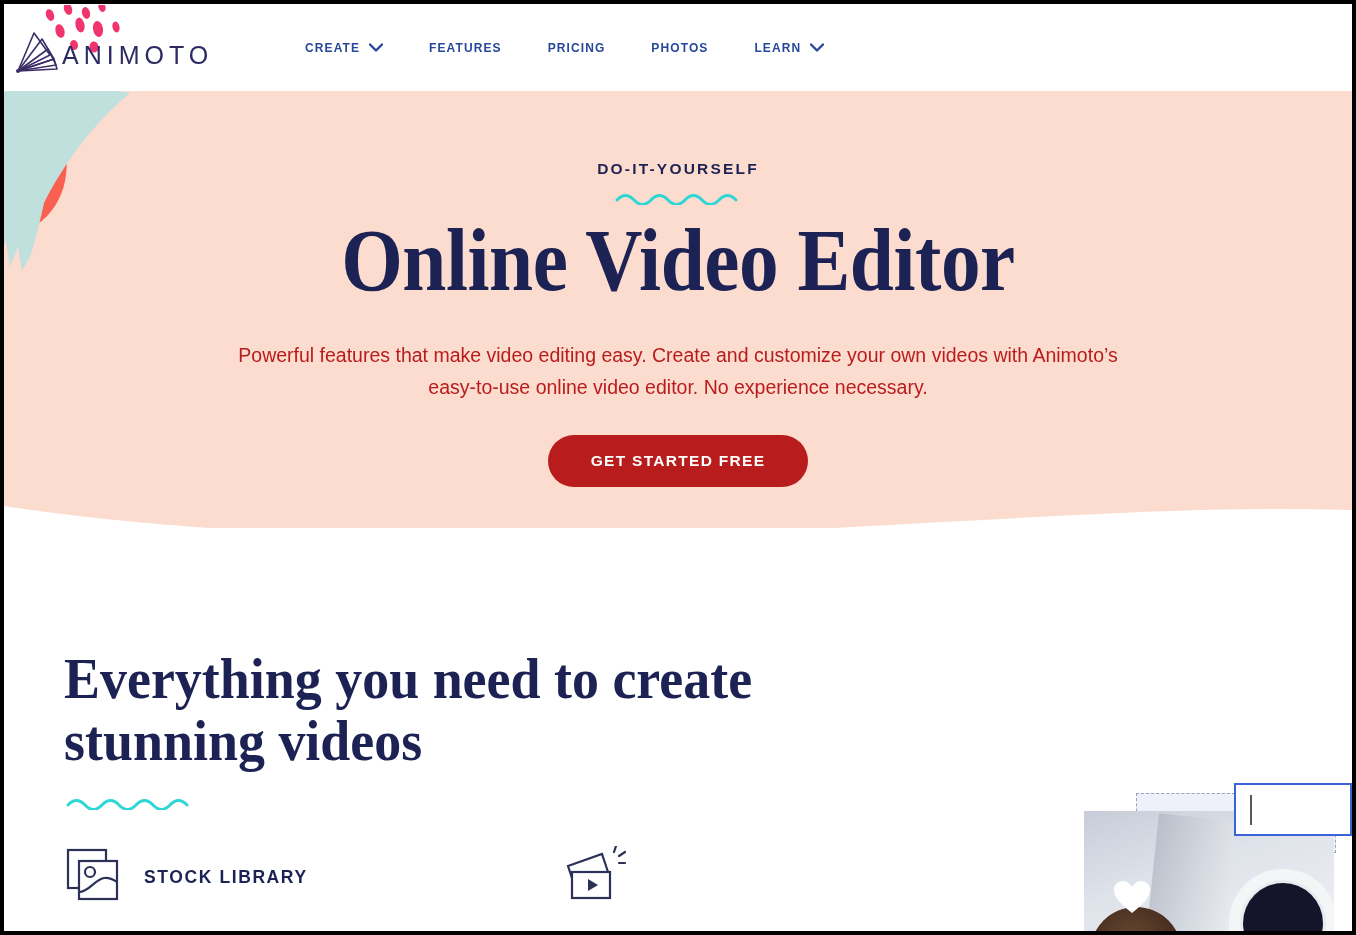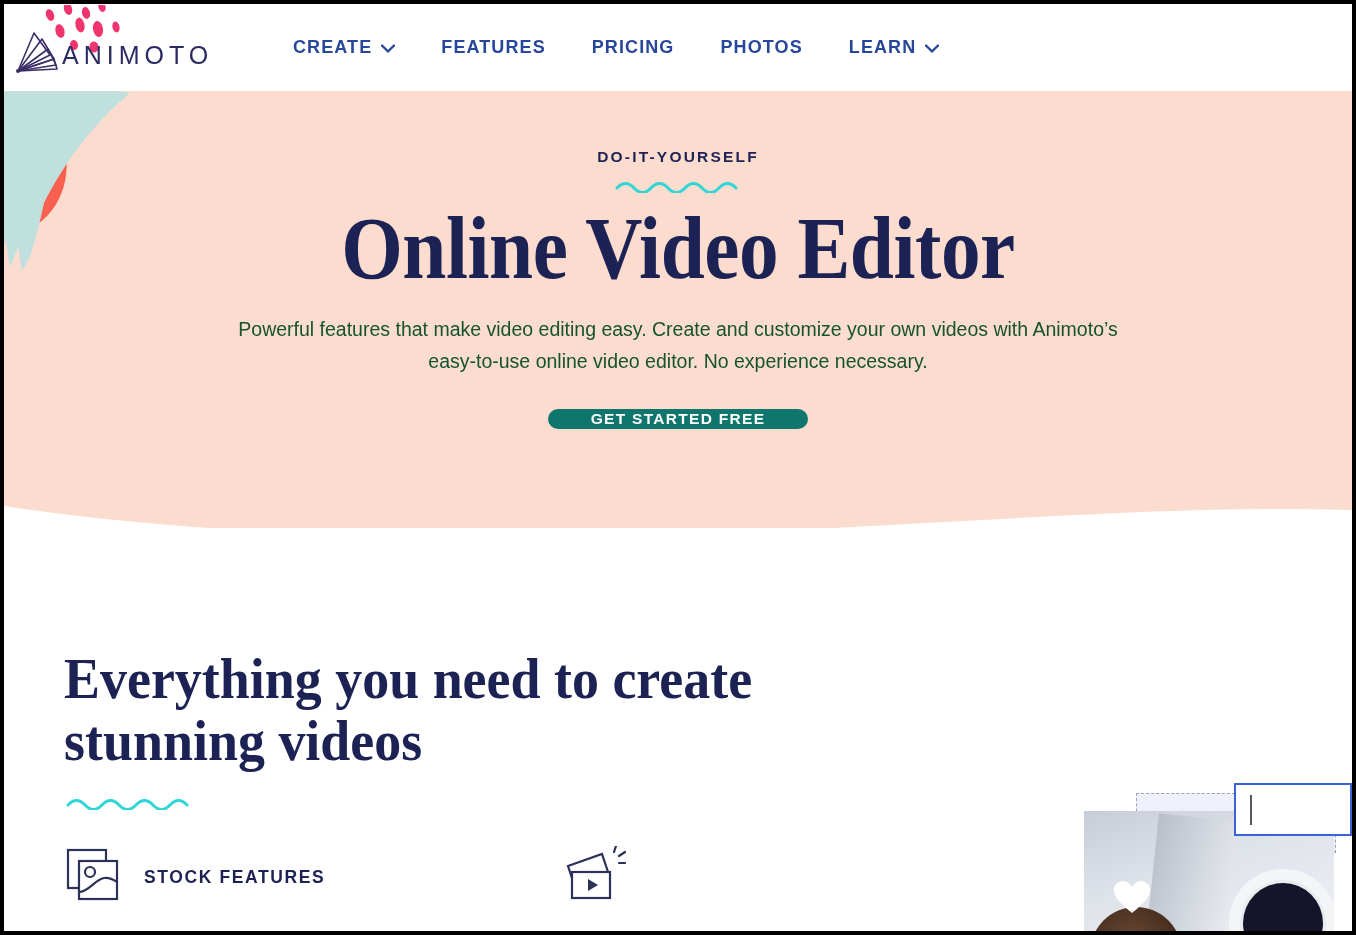--- a/index.html
+++ b/index.html
@@ -21,20 +21,21 @@
 
   
   .header {
     position:absolute;
     top:0; left:0;
     width:1348px; height:87px;
     background:#ffffff;
     z-index:30;
     display:flex;
     align-items:center;
+    gap:12px;
   }
 
   .logo-wrap {
     position:relative;
     margin-left:6px;
     width:200px; height:70px;
     display:flex;
     align-items:center;
   }
   .logo-mark { position:absolute; left:4px; top:16px; }
@@ -53,21 +54,21 @@
     display:flex;
     align-items:center;
     gap:0px;
     margin-left:60px;
   }
   .nav-item {
     display:flex;
     align-items:center;
     gap:9px;
     padding:0 23px;
-    font-size:18px;
+    font-size:12px;
     font-weight:bold;
     letter-spacing:1.1px;
     color:#27479b;
     cursor:pointer;
     white-space:nowrap;
   }
   .chev { display:block; }
 
   
   .hero {
@@ -99,21 +100,21 @@
   }
 
   .mint-brush {
     position:absolute;
     left:-60px; top:-18px;
     z-index:7;
   }
 
   .hero-inner {
     position:absolute;
-    top:0; left:0;
+    top:12px; left:0;
     width:100%;
     text-align:center;
     z-index:10;
   }
 
   .eyebrow {
     margin-top:59px;
     font-size:15.5px;
     font-weight:bold;
     letter-spacing:2.2px;
@@ -127,35 +128,35 @@
     font-family:"Liberation Serif", serif;
     font-size:88px;
     font-weight:bold;
     color:#1d2254;
     letter-spacing:-0.5px;
     transform:scaleX(0.90);
     line-height:1.05;
   }
 
   .hero-sub {
-    margin:18px auto 0 auto;
+    margin:32px auto 0 auto;
     width:900px;
     font-size:19.5px;
     line-height:32px;
-    color:#14532d;
+    color:#b91c1c;
   }
 
   .cta-wrap { margin-top:32px; }
   .cta-btn {
     display:inline-block;
-    background:#0f766e;
+    background:#b91c1c;
     color:#ffffff;
     border:none;
     border-radius:30px;
-    padding:1px 43px;
+    padding:17px 43px;
     font-size:15.5px;
     font-weight:bold;
     letter-spacing:1.3px;
     cursor:pointer;
     font-family:"Liberation Sans", sans-serif;
   }
 
   
   .wave {
     position:absolute;
@@ -421,21 +422,21 @@
         <span>
           <svg width="58" height="58" viewBox="0 0 58 58">
             <g fill="none" stroke="#2b3157" stroke-width="2.2">
               <rect x="4" y="4" width="38" height="38"></rect>
               <rect x="15" y="15" width="38" height="38" fill="#ffffff"></rect>
               <circle cx="26" cy="26" r="5"></circle>
               <path d="M15 46 C25 46, 30 34, 40 32 C46 31, 50 34, 53 36"></path>
             </g>
           </svg>
         </span>
-        <span class="feat-label">STOCK FEATURES</span>
+        <span class="feat-label">STOCK LIBRARY</span>
       </div>
 
       <div class="feat-item">
         <span>
           <svg width="62" height="58" viewBox="0 0 62 58">
             <g fill="none" stroke="#2b3157" stroke-width="2.2" stroke-linecap="round">
               <path d="M4 20 L38 8 L44 26 L10 38 Z"></path>
               <rect x="8" y="26" width="38" height="26" fill="#ffffff"></rect>
               <path d="M24 33 L34 39 L24 45 Z" fill="#2b3157" stroke="none"></path>
               <path d="M50 6 L52 0"></path>

